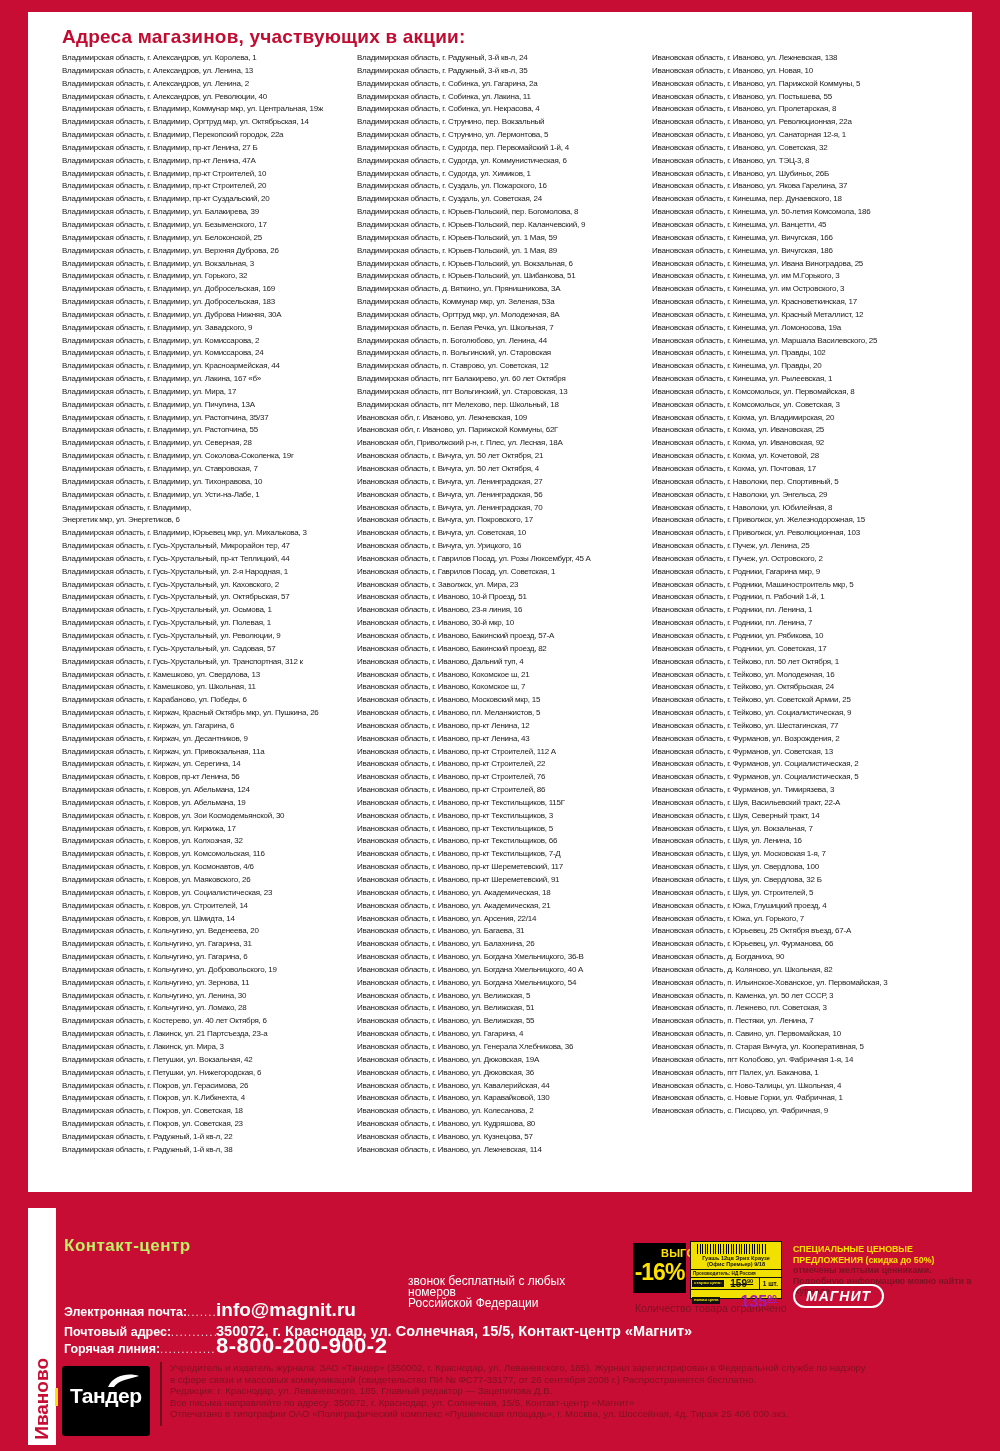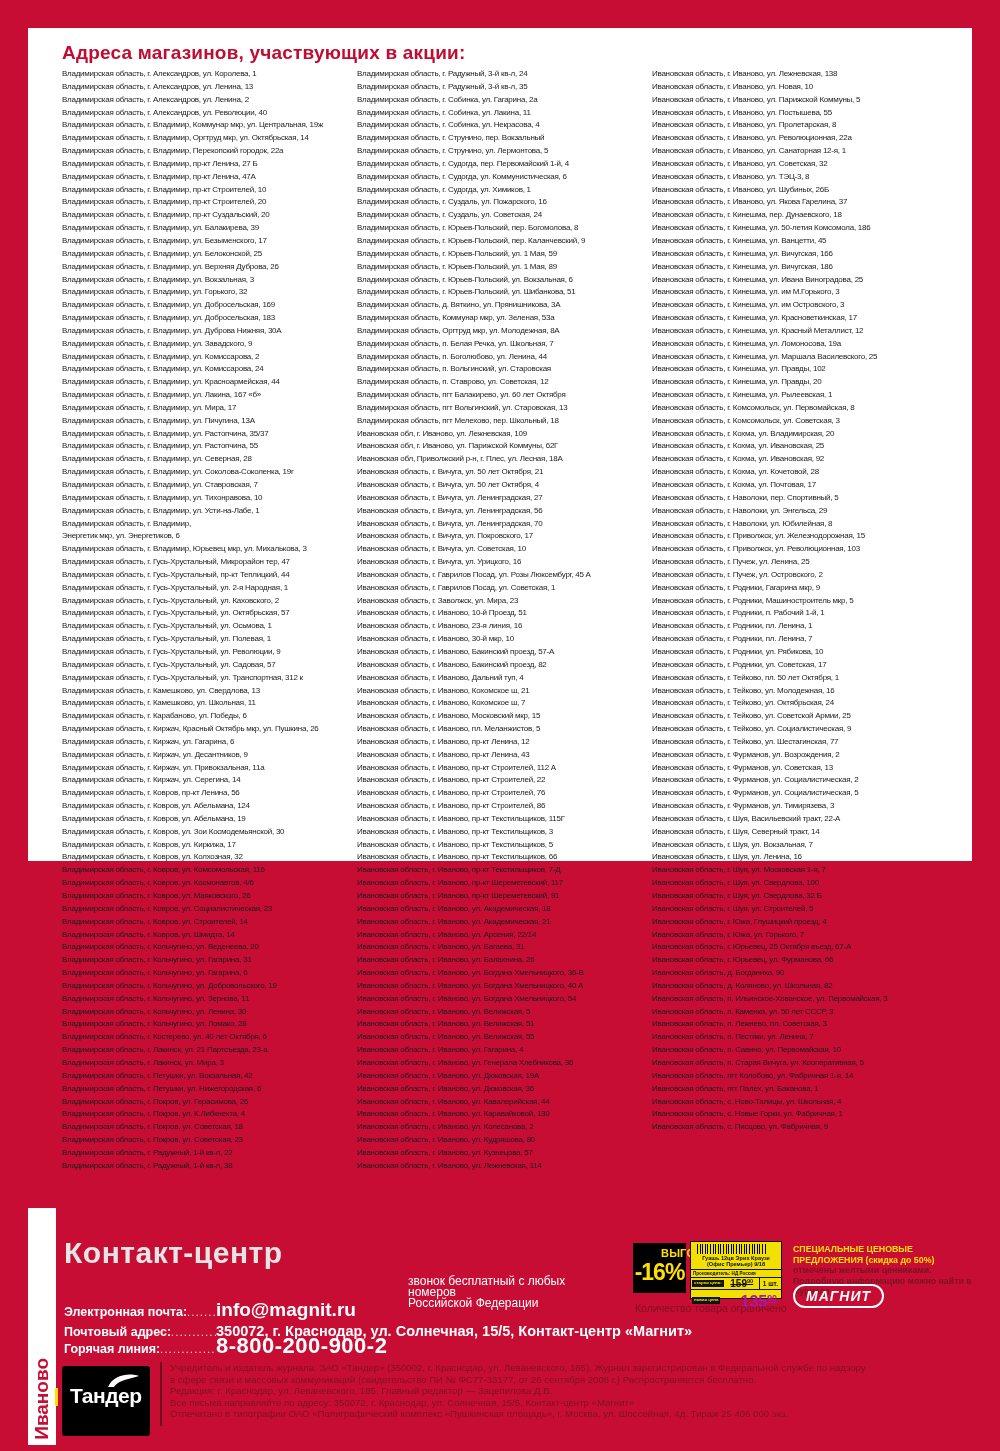--- a/index.html
+++ b/index.html
@@ -1,30 +1,30 @@
 <!DOCTYPE html>
 <html><head>
 <meta charset="utf-8">
 <style>
   html,body{margin:0;padding:0;}
   body{font-family:"Liberation Sans",sans-serif;}
   .page{position:relative;width:1000px;height:1451px;background:#c80d34;overflow:hidden;}
-  .panel{position:absolute;left:28px;top:28px;width:944px;height:833px;background:#ffffff;}
+  .panel{position:absolute;left:28px;top:12px;width:944px;height:1180px;background:#ffffff;}
   .title{position:absolute;left:34px;top:14px;font-size:19px;font-weight:bold;color:#c20b30;letter-spacing:0.2px;}
   .col{position:absolute;top:40px;width:292px;font-size:8px;line-height:12.85px;color:#1c1c1c;letter-spacing:-0.25px;overflow:hidden;height:1120px;}
   .col div{white-space:nowrap;}
   .col1{left:34px;} .col2{left:329px;} .col3{left:624px;}
 
   
   .rc-strip{position:absolute;left:28px;top:1208px;width:28px;height:237px;background:#ffffff;}
   .rc-strip span{position:absolute;left:50%;top:150px;transform:translateX(-50%) ;writing-mode:vertical-rl;
     -webkit-writing-mode:vertical-rl;transform:translateX(-50%) rotate(180deg);color:#c80d34;font-weight:bold;font-size:19px;white-space:nowrap;}
   .yellow-tick{position:absolute;left:55px;top:1388px;width:3px;height:18px;background:#ffe100;}
 
-  .cc-title{position:absolute;left:64px;top:1236px;color:#e5e5e5;font-weight:bold;font-size:30px;letter-spacing:0.5px;}
+  .cc-title{position:absolute;left:64px;top:1236px;color:#bef264;font-weight:bold;font-size:17px;letter-spacing:0.5px;}
   .c-row{position:absolute;left:64px;display:flex;align-items:baseline;color:#fff;}
   .c-row .lblwrap{width:152px;display:flex;align-items:baseline;overflow:hidden;flex:none;}
   .c-row .lbl{font-weight:bold;font-size:12.5px;white-space:nowrap;}
   .c-row .dots{font-size:10px;letter-spacing:1.5px;white-space:nowrap;overflow:hidden;flex:1;opacity:.95;}
   .row-hotline{top:1324px;margin-top:9px;} .row-hotline .val{font-size:22px;font-weight:bold;letter-spacing:0.5px;}
   .row-email{top:1299px;} .row-email .val{font-size:19px;font-weight:bold;}
   .row-postal{top:1323px;} .row-postal .val{font-size:14.5px;font-weight:bold;white-space:nowrap;}
   .hot-note{position:absolute;left:408px;top:1276px;width:160px;color:#fff;font-size:12px;line-height:11px;}
 
   .badge{position:absolute;left:633px;top:1243px;width:53px;height:50px;background:#000;color:#ffe100;text-align:center;}

